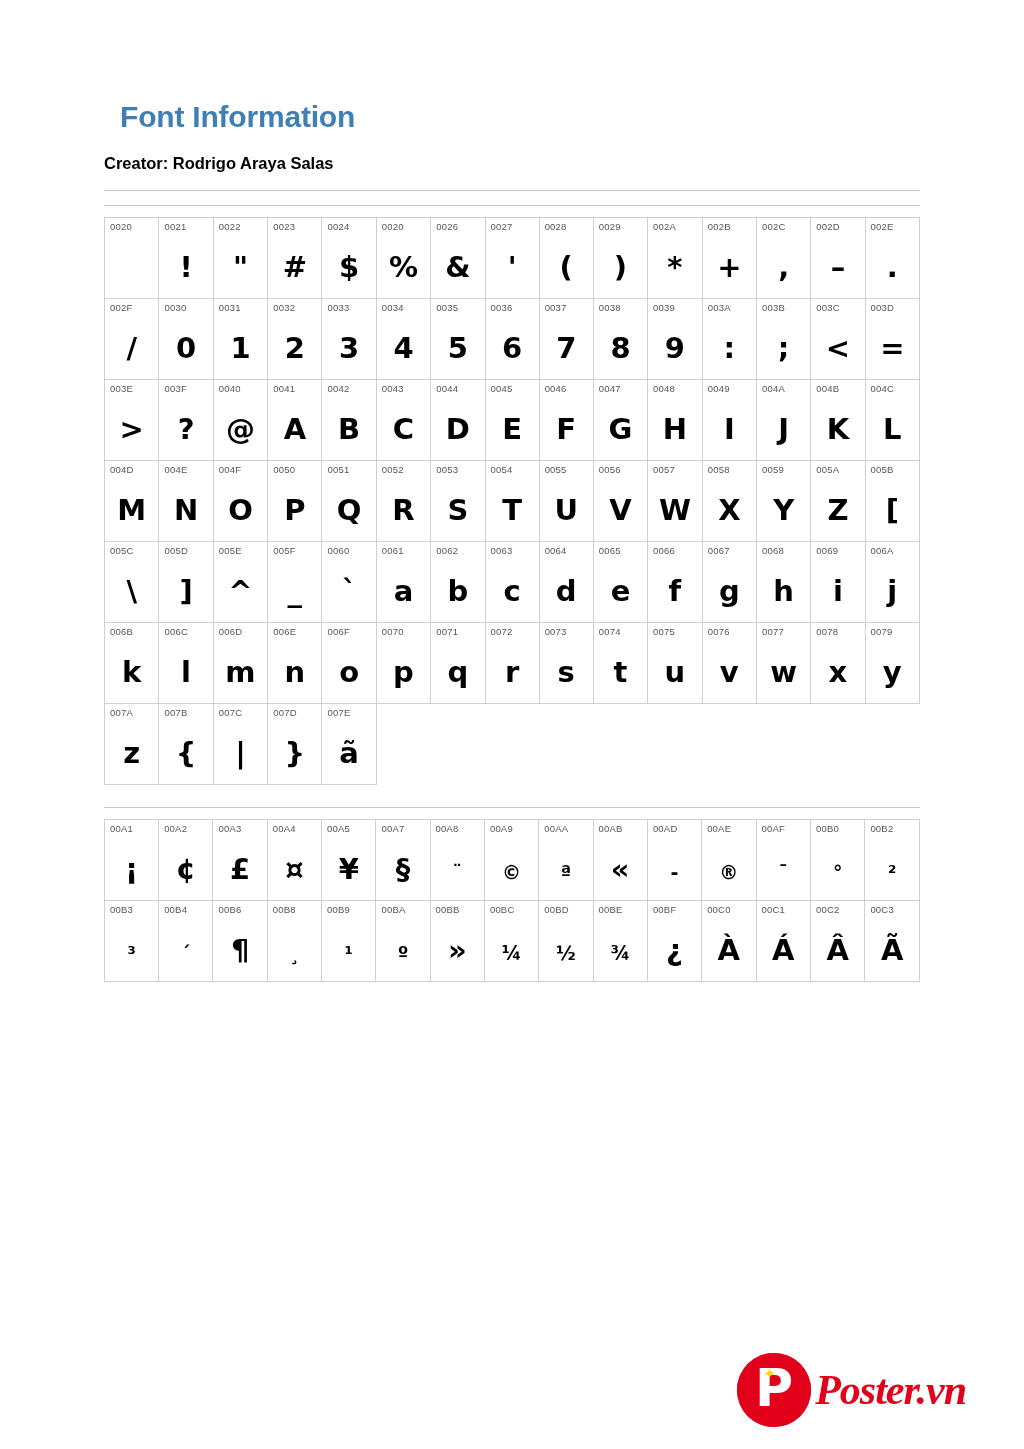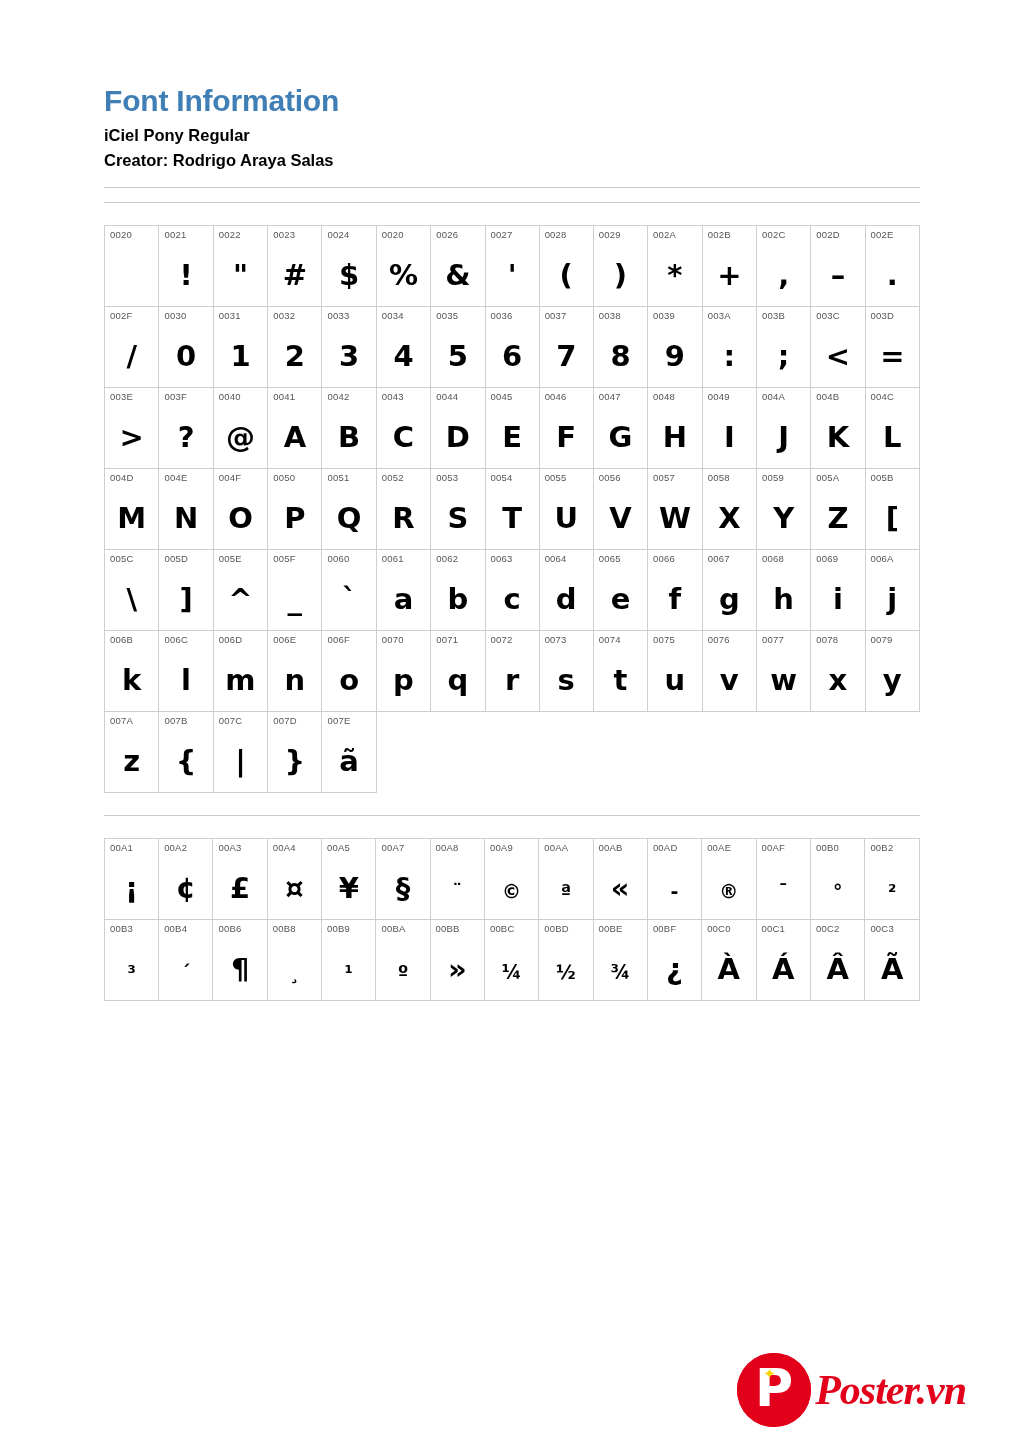--- a/index.html
+++ b/index.html
@@ -27,21 +27,21 @@
     left: 104px;
     top: 0;
     width: 816px;
   }
 
   
   .doc-title {
     font-size: 30px;
     font-weight: bold;
     color: #3f7fb5;
-    margin: 0;
+    margin: 16px;
     padding-top: 84px;
     line-height: 1.15;
     letter-spacing: -0.2px;
   }
   .meta-line {
     font-size: 16.5px;
     font-weight: bold;
     color: #000;
     line-height: 1.53;
     white-space: nowrap;
@@ -84,21 +84,21 @@
     margin-bottom: 44px;
   }
   .sample-lower {
     font-size: 25px;
     margin-bottom: 10px;
   }
 
   
   .glyph-table {
     border-collapse: collapse;
-    margin-top: 22px;
+    margin-top: 11px;
     table-layout: fixed;
   }
   .glyph-table td {
     width: 54.5px;
     height: 80px;
     border: 1px solid #cfcfcf;
     padding: 0;
     position: relative;
     vertical-align: bottom;
   }
@@ -177,21 +177,20 @@
 </style>
 </head>
 <body>
 
 <div class="page">
   <div class="content">
 
     <h1 class="doc-title">Font Information</h1>
 
     <div class="meta-block">
-      <div class="meta-line">iCiel Pony Regular</div>
       <div class="meta-line">Creator: Rodrigo Araya Salas</div>
     </div>
 
     <hr class="rule">
 
 
 
     <hr class="rule">
 
 

